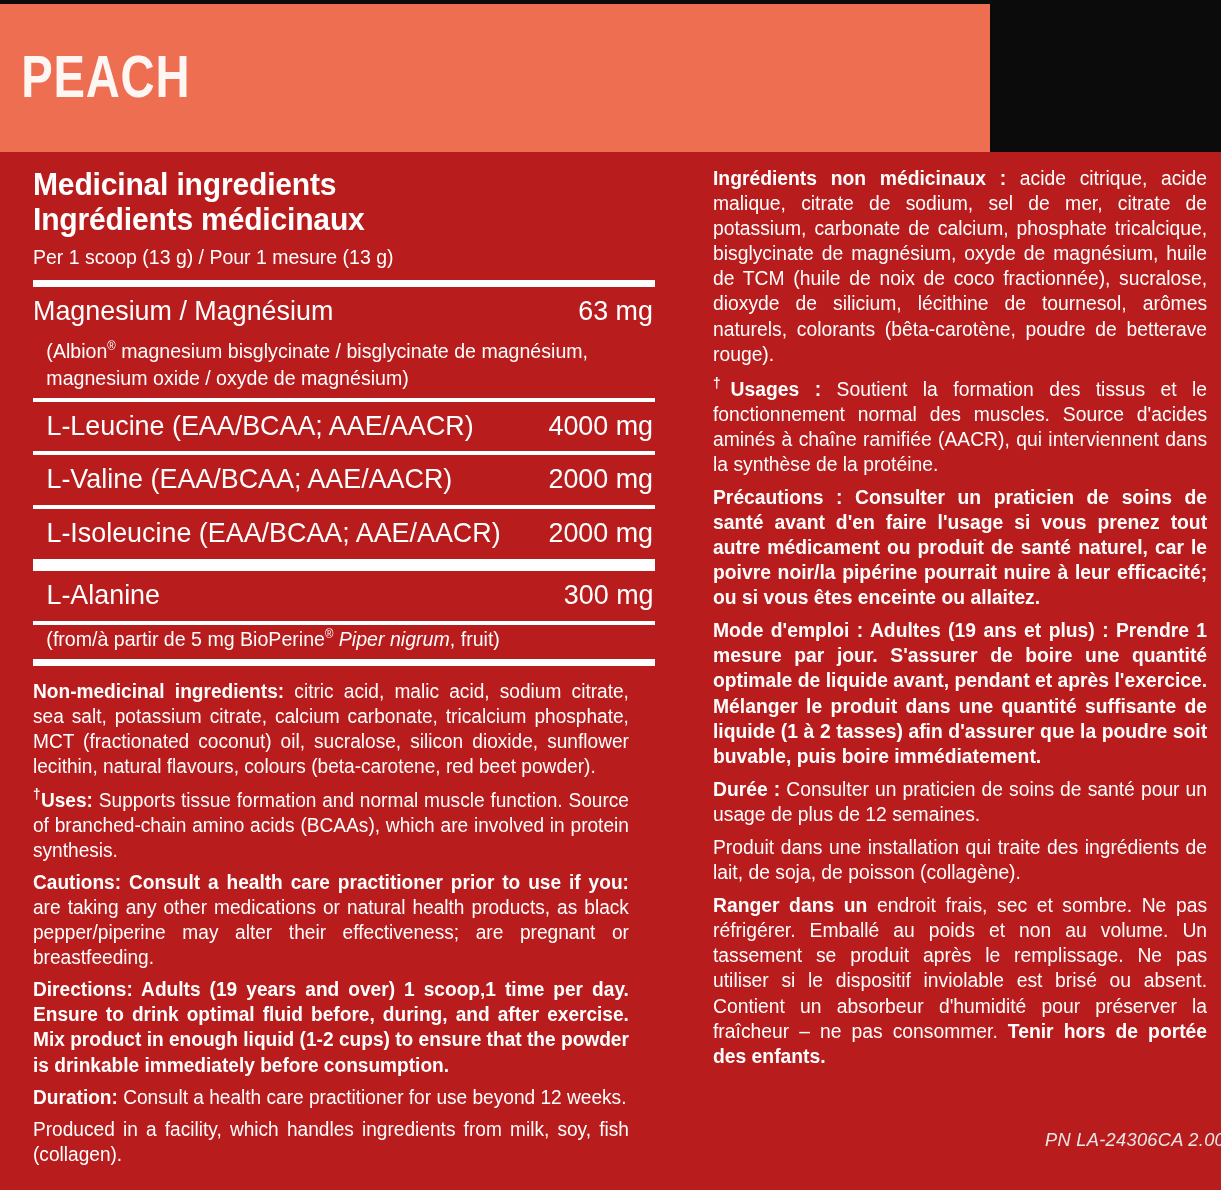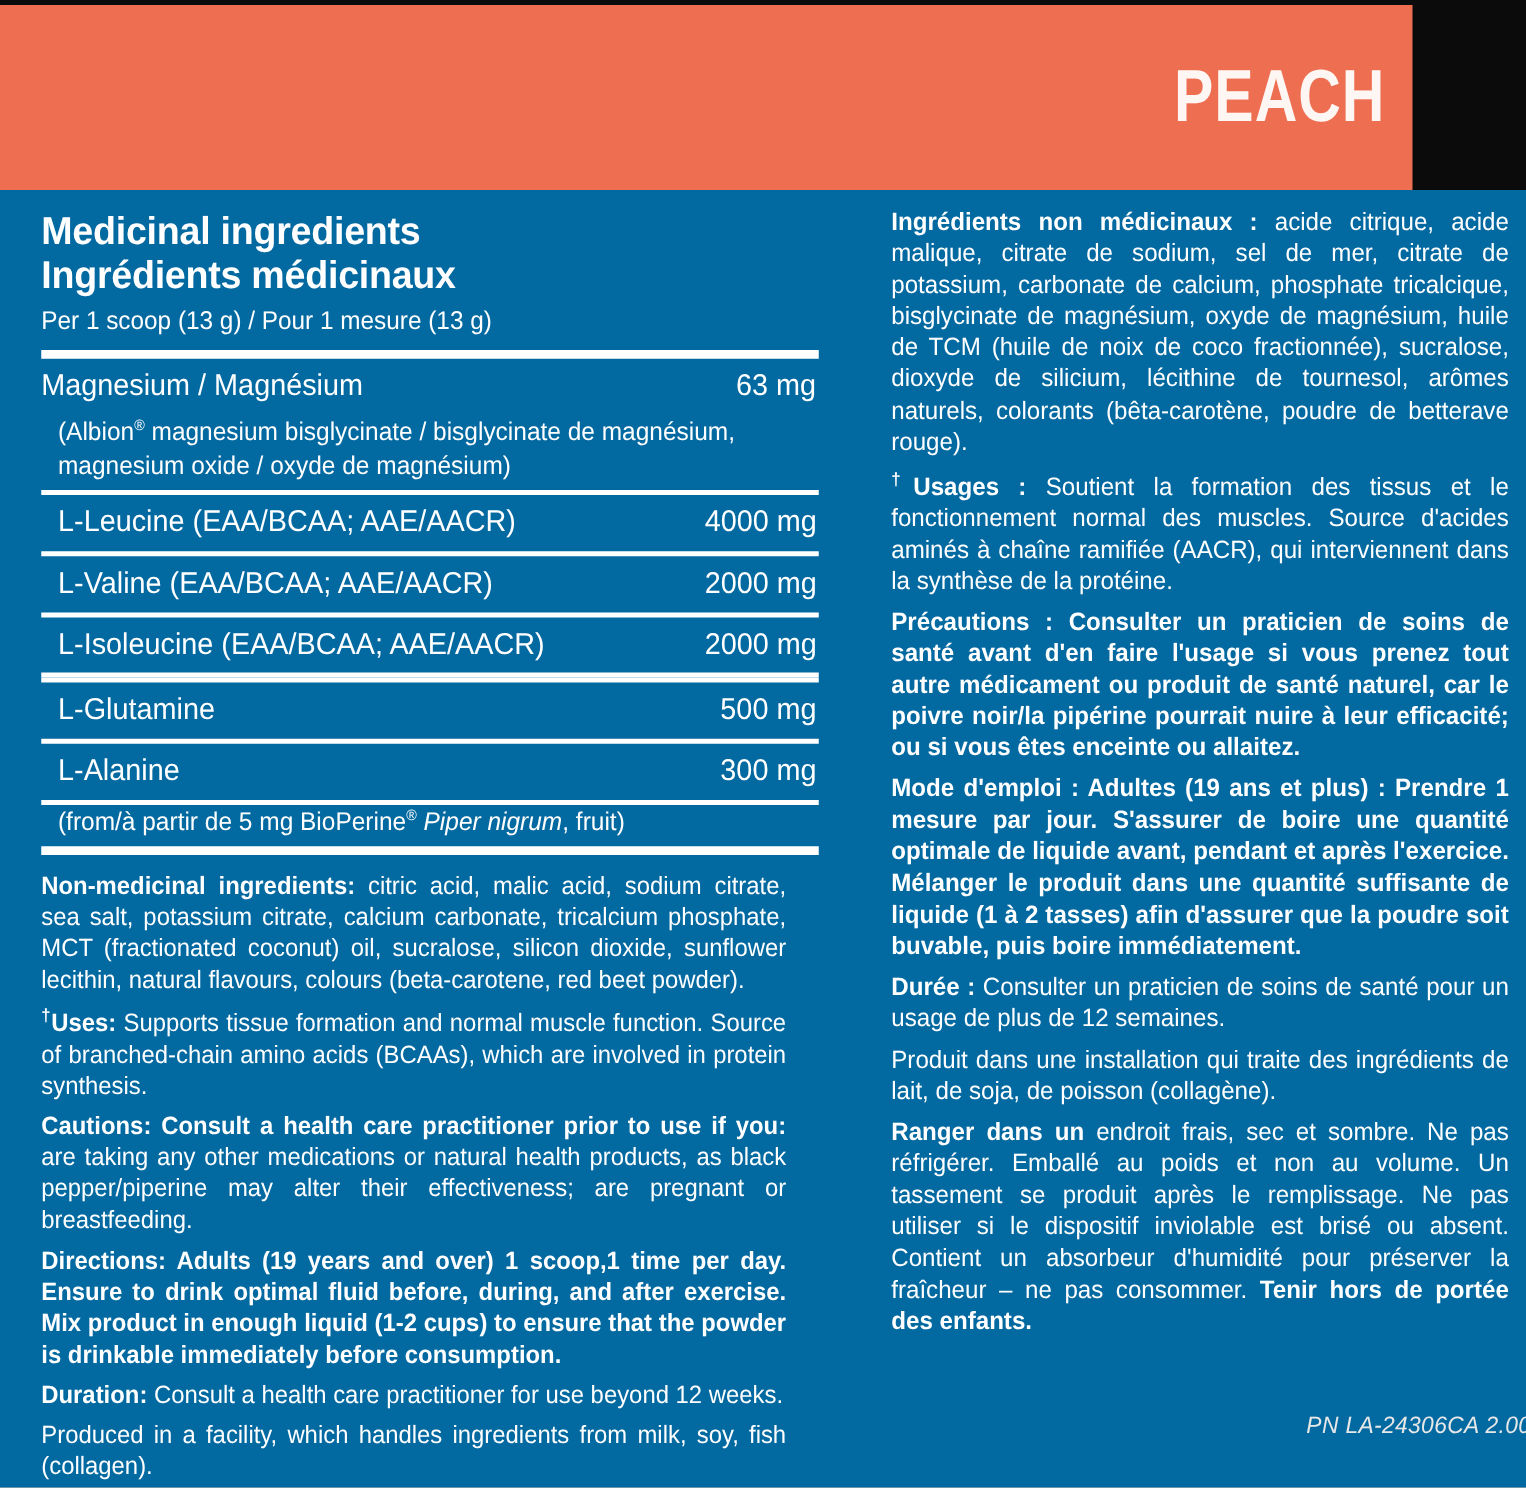--- a/index.html
+++ b/index.html
@@ -19,47 +19,47 @@
     width: 1221px;
     height: 1190px;
     background: #0b0b0b;
   }
 
   
   .flavour-band {
     position: absolute;
     left: 0;
     top: 4px;
-    width: 1130px;
+    width: 990px;
     height: 148px;
     background: #ee6e52;
     display: flex;
     align-items: center;
-    justify-content: flex-end;
+    justify-content: flex-start;
   }
   .flavour-title {
     color: #fdf6f2;
     font-size: 59px;
     font-weight: 700;
     letter-spacing: 1px;
     transform: scaleX(0.80);
     transform-origin: center;
     line-height: 1;
     white-space: nowrap;
     margin-top: -2px;
   }
 
   
   .panel {
     position: absolute;
     left: 0;
     top: 152px;
     width: 1221px;
     height: 1038px;
-    background: #0369a1;
+    background: #b91c1c;
   }
 
   .columns {
     position: absolute;
     left: 0;
     top: 0;
     width: 1221px;
     display: flex;
     align-items: flex-start;
   }
@@ -110,21 +110,21 @@
   .rule-thin {
     height: 4px;
     background: #ffffff;
     width: 622px;
   }
   .ing-row {
     display: flex;
     justify-content: space-between;
     align-items: baseline;
     color: #ffffff;
-    font-size: 24px;
+    font-size: 28px;
     line-height: 1.32;
     padding: 6px 0 7px 0;
   }
   .ing-row.indented .ing-name { padding-left: 14px; }
   .ing-row.flush .ing-name { padding-left: 0px; }
   .ing-name {
     transform: scaleX(0.96);
     transform-origin: left center;
     white-space: nowrap;
   }
@@ -227,24 +227,20 @@
           <div class="rule-thin"></div>
 
           <div class="ing-row indented">
             <span class="ing-name">L-Isoleucine (EAA/BCAA; AAE/AACR)</span>
             <span class="ing-amount">2000 mg</span>
           </div>
           <div class="rule-thin"></div>
 
           <div class="rule-thin"></div>
 
-          <div class="ing-row indented">
-            <span class="ing-name">L-Glutamine</span>
-            <span class="ing-amount">500 mg</span>
-          </div>
           <div class="rule-thin"></div>
 
           <div class="ing-row indented">
             <span class="ing-name">L-Alanine</span>
             <span class="ing-amount">300 mg</span>
           </div>
           <div class="rule-thin"></div>
 
           <div class="ing-sub"><span>(from/à partir de 5 mg BioPerine</span><span class="sup">®</span><span class="ital"> Piper nigrum</span><span>, fruit)</span></div>
 

